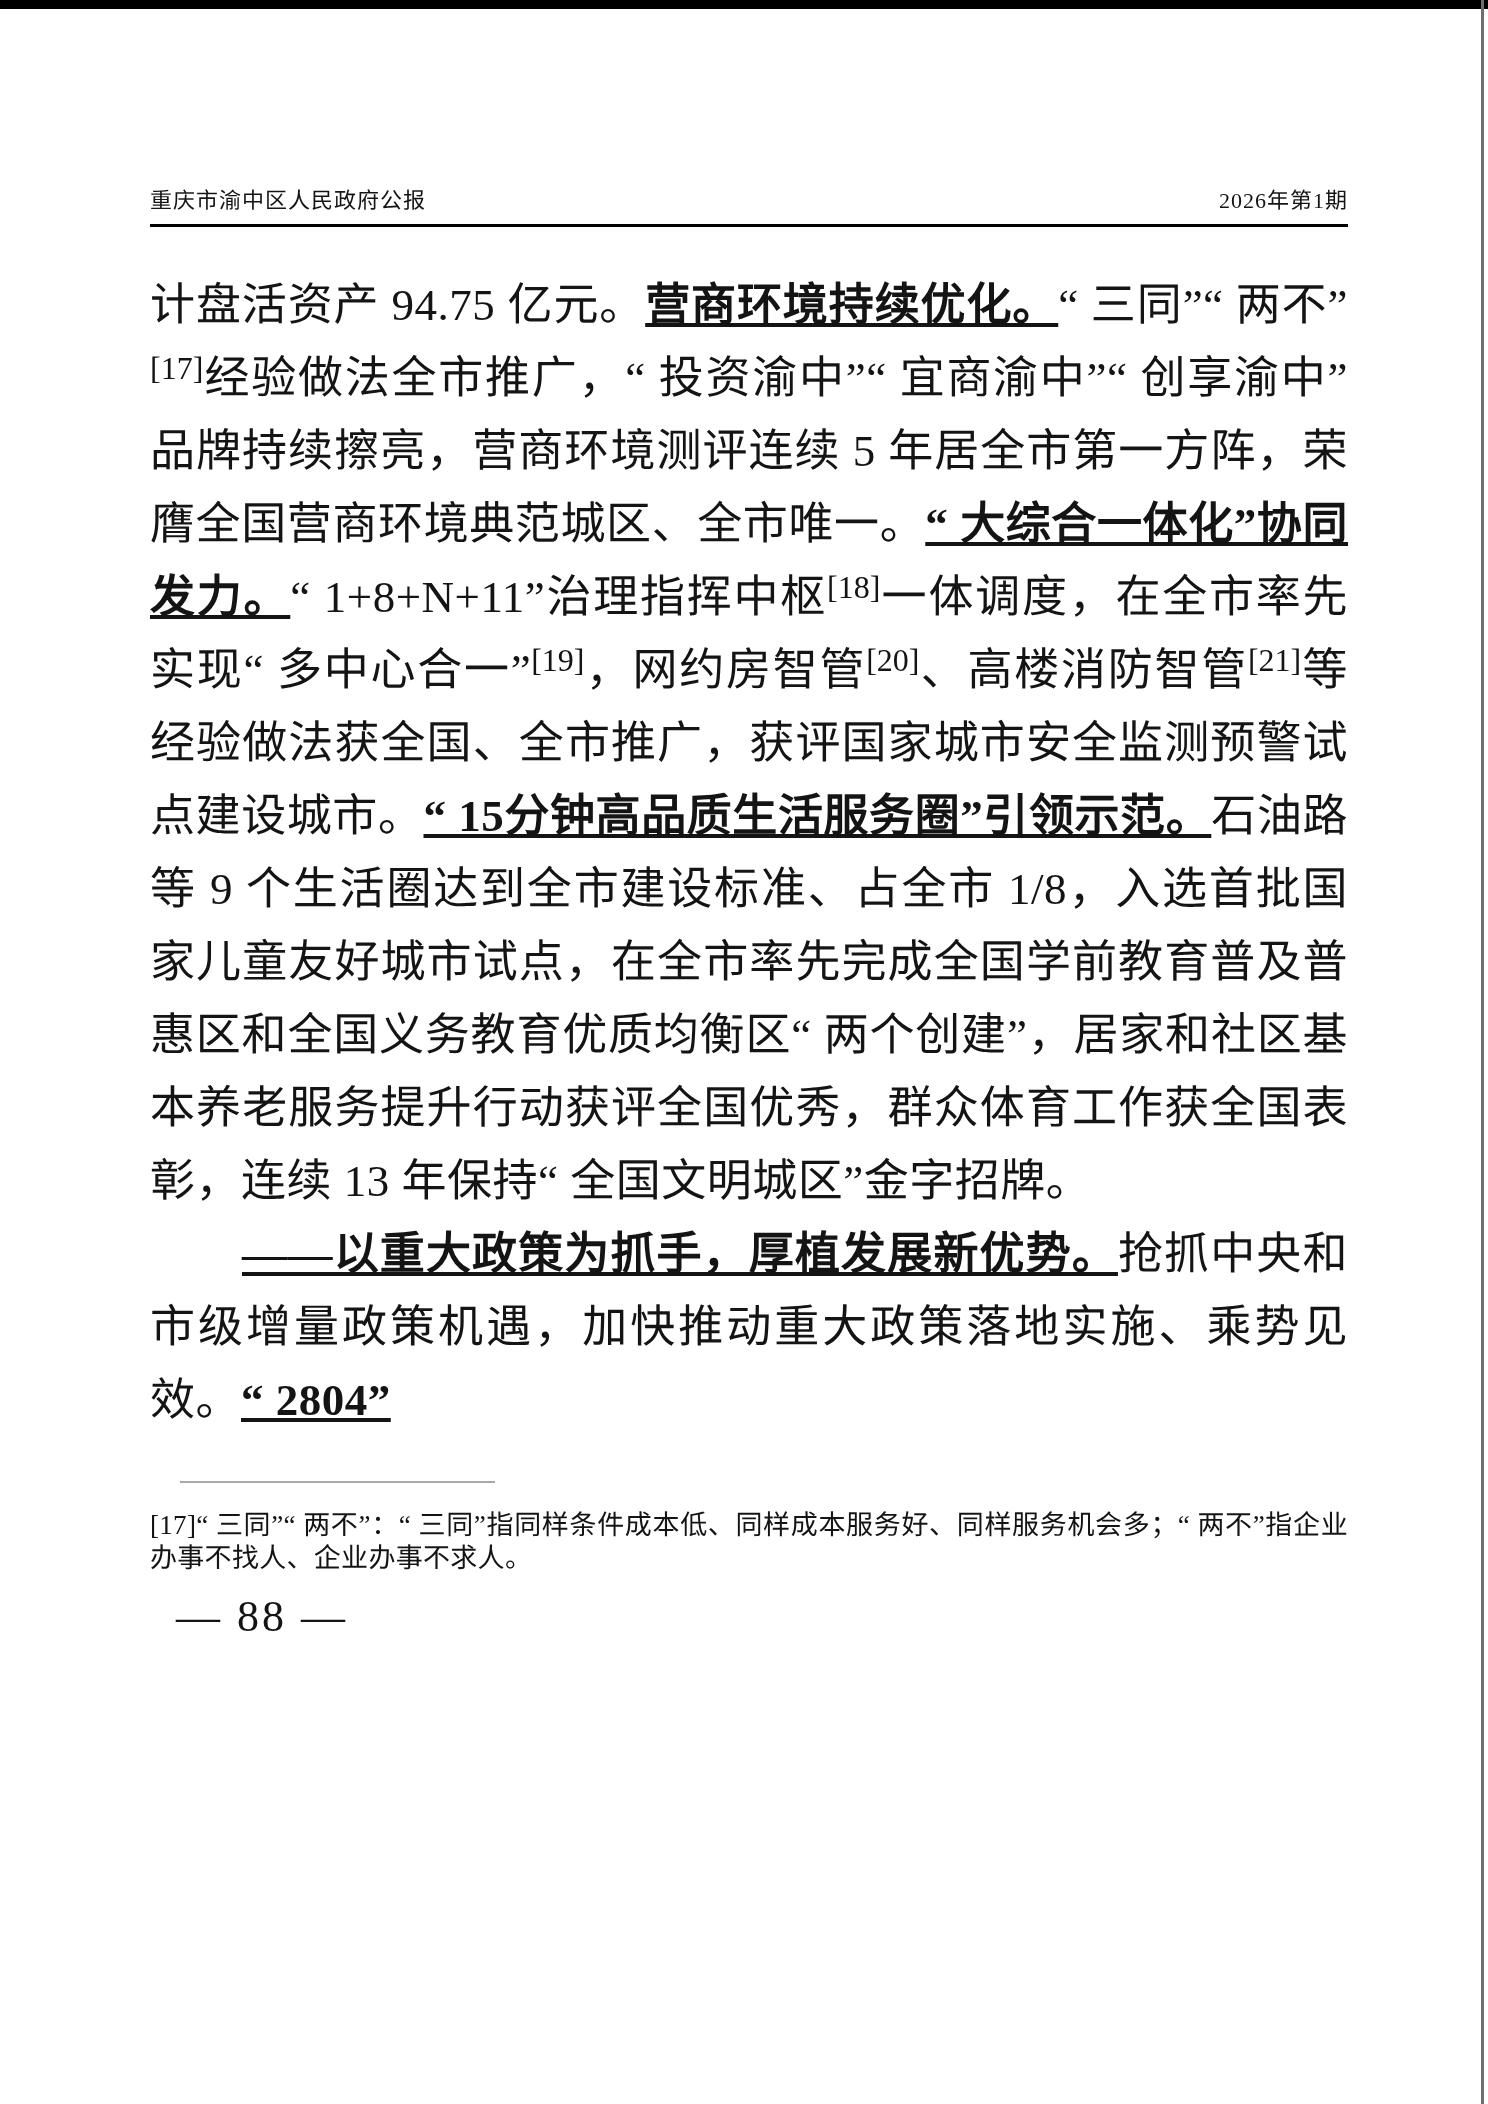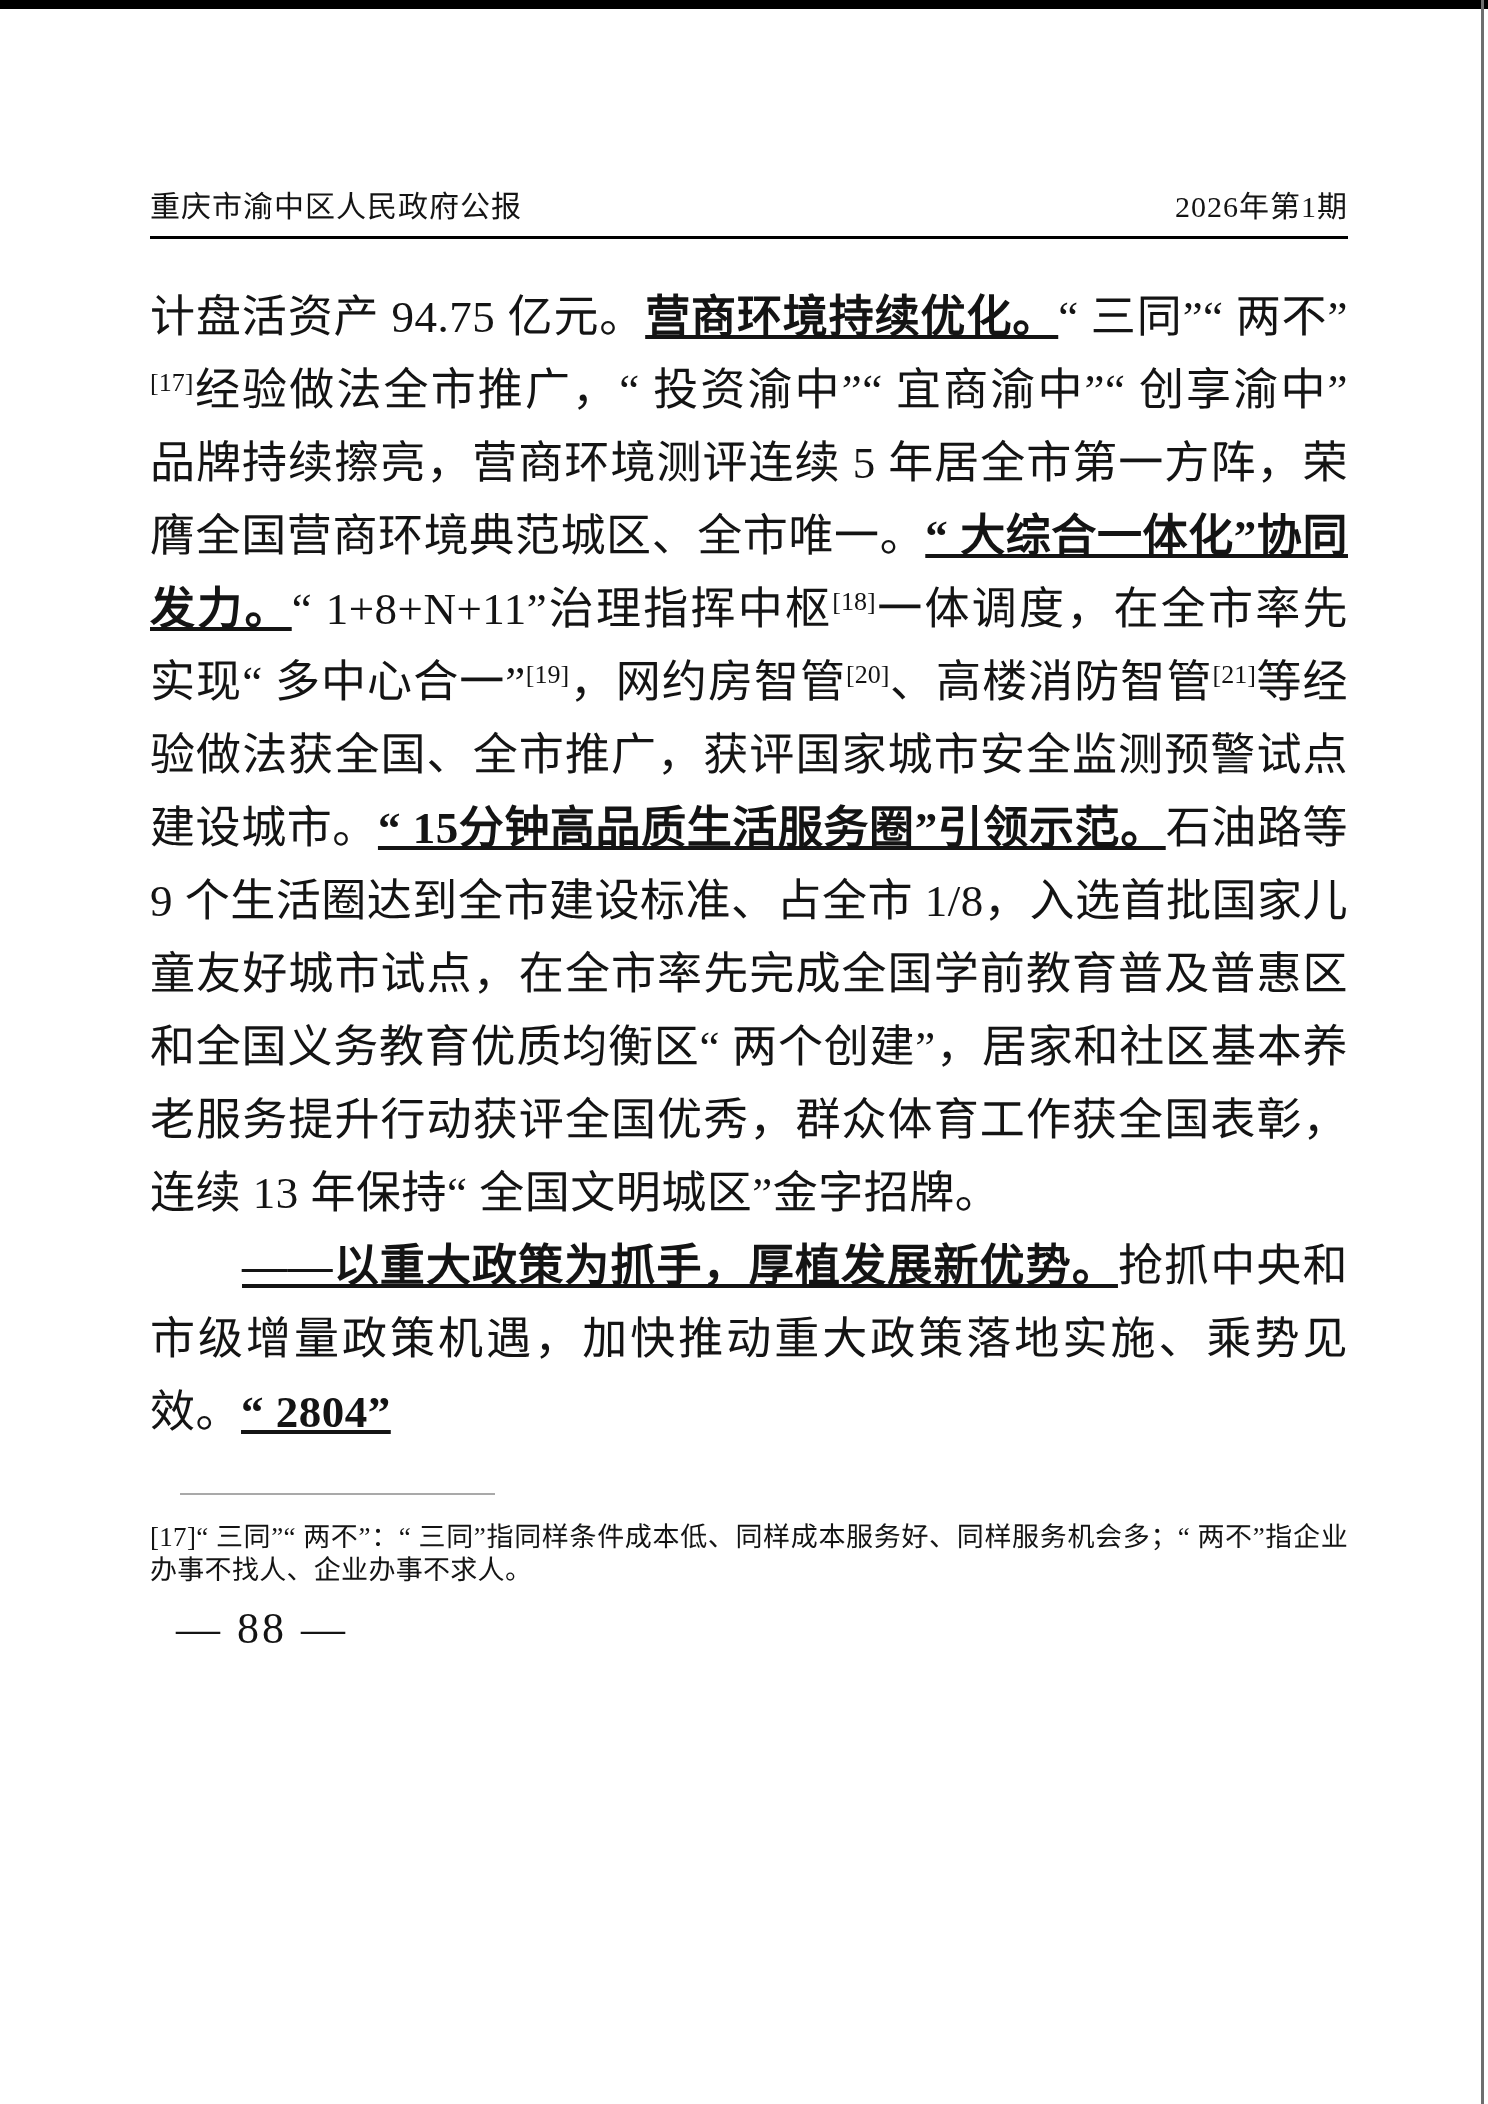--- a/index.html
+++ b/index.html
@@ -6,32 +6,32 @@
   body{
     width:1488px;height:2104px;position:relative;overflow:hidden;
     background:#ffffff;color:#141414;
     font-family:"Liberation Serif","DejaVu Serif",serif;
   }
   .scan-edge-top{position:absolute;top:0;left:0;width:1488px;height:9px;background:#000;}
   .scan-edge-right{position:absolute;top:0;left:1481px;width:3px;height:2104px;background:#6e6e6e;}
   .content{position:absolute;left:150px;top:0;width:1198px;}
   .page-header{
     display:flex;justify-content:space-between;align-items:flex-end;
-    padding-top:182px;font-size:30px;letter-spacing:1px;gap:20px;
+    padding-top:182px;font-size:22px;letter-spacing:1px;gap:20px;
   }
   .header-rule{height:3px;background:#000;margin-top:10px;}
   .doc-body{margin-top:42px;}
   .body-para{
     margin:0;font-size:45px;line-height:73px;text-align:justify;
     letter-spacing:0.5px;
   }
   .body-para + .body-para{margin-top:0;}
   .indent{text-indent:92px;}
   .b{font-weight:bold;text-decoration:underline;}
-  sup{font-size:26px;line-height:0;vertical-align:14px;letter-spacing:0;}
+  sup{font-size:32px;line-height:0;vertical-align:14px;letter-spacing:0;}
   .footnote-rule{width:315px;height:2px;background:#a9a9a9;margin:44px 0 0 30px;}
   .footnotes{margin-top:26px;}
   .footnote{
     margin:0;font-size:27px;line-height:33px;text-align:justify;
     letter-spacing:0.3px;
   }
   .page-number{
     margin:16px 0 0 26px;font-size:44px;letter-spacing:3px;
   }
 </style>

